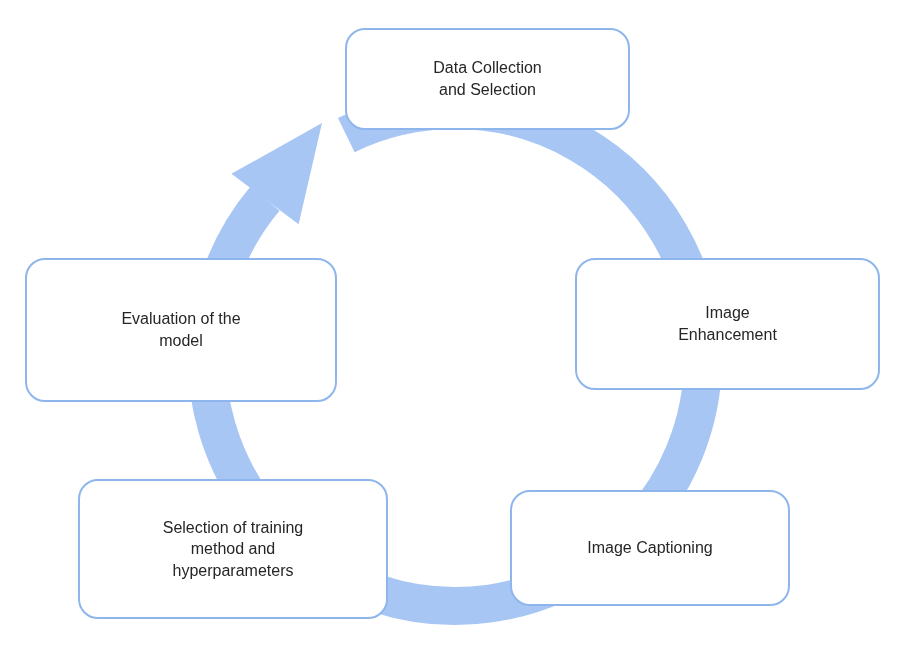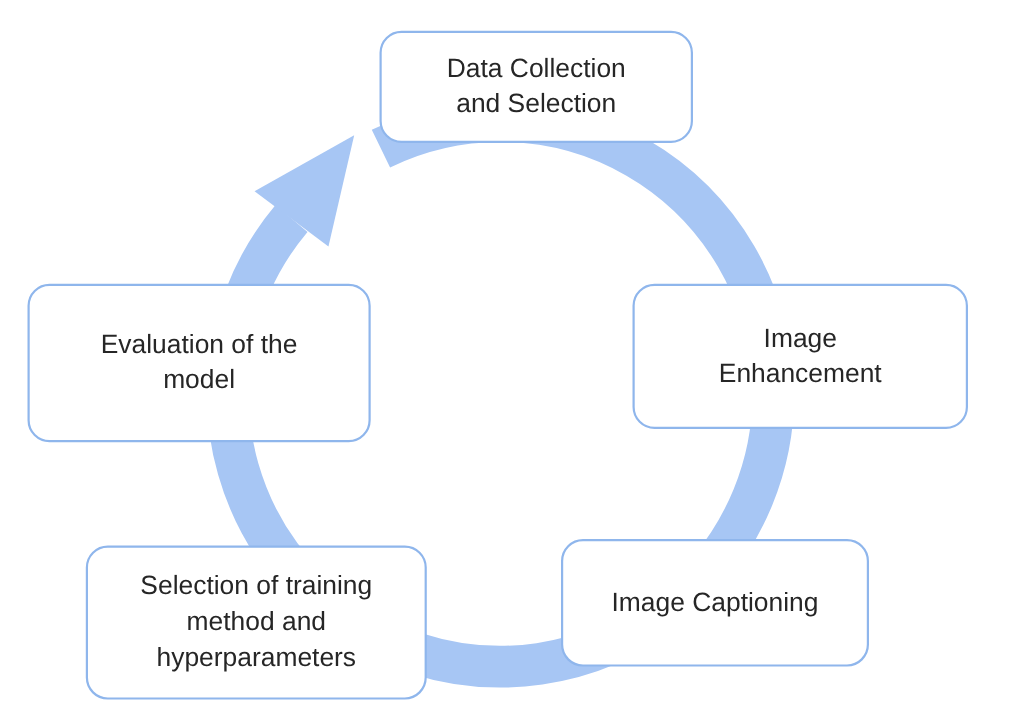--- a/index.html
+++ b/index.html
@@ -26,31 +26,31 @@
     position: absolute;
     box-sizing: border-box;
     background: #ffffff;
     border: 2px solid #8fb6ec;
     border-radius: 20px;
     display: flex;
     align-items: center;
     justify-content: center;
     text-align: center;
     color: #262626;
-    font-size: 24px;
+    font-size: 16px;
     line-height: 1.35;
     padding: 6px 10px;
   }
   .node-label {
     white-space: pre-line;
   }
   .node-1 { left: 345px; top: 28px;  width: 285px; height: 102px; }
   .node-2 { left: 575px; top: 258px; width: 305px; height: 132px; justify-content: center; }
   .node-3 { left: 510px; top: 490px; width: 280px; height: 116px; }
-  .node-4 { left: 78px;  top: 496px; width: 310px; height: 140px; }
+  .node-4 { left: 78px;  top: 479px; width: 310px; height: 140px; }
   .node-5 { left: 25px;  top: 258px; width: 312px; height: 144px; }
 </style>
 </head>
 <body>
 
 <div class="canvas">
 
   <svg class="cycle-svg" viewBox="0 0 921 654" xmlns="http://www.w3.org/2000/svg" aria-hidden="true">
 
     <path d="M 346.3 135.1 A 248 248 0 1 1 265 198.6" fill="none" stroke="#a7c6f4" stroke-width="38" stroke-linecap="butt"></path>

